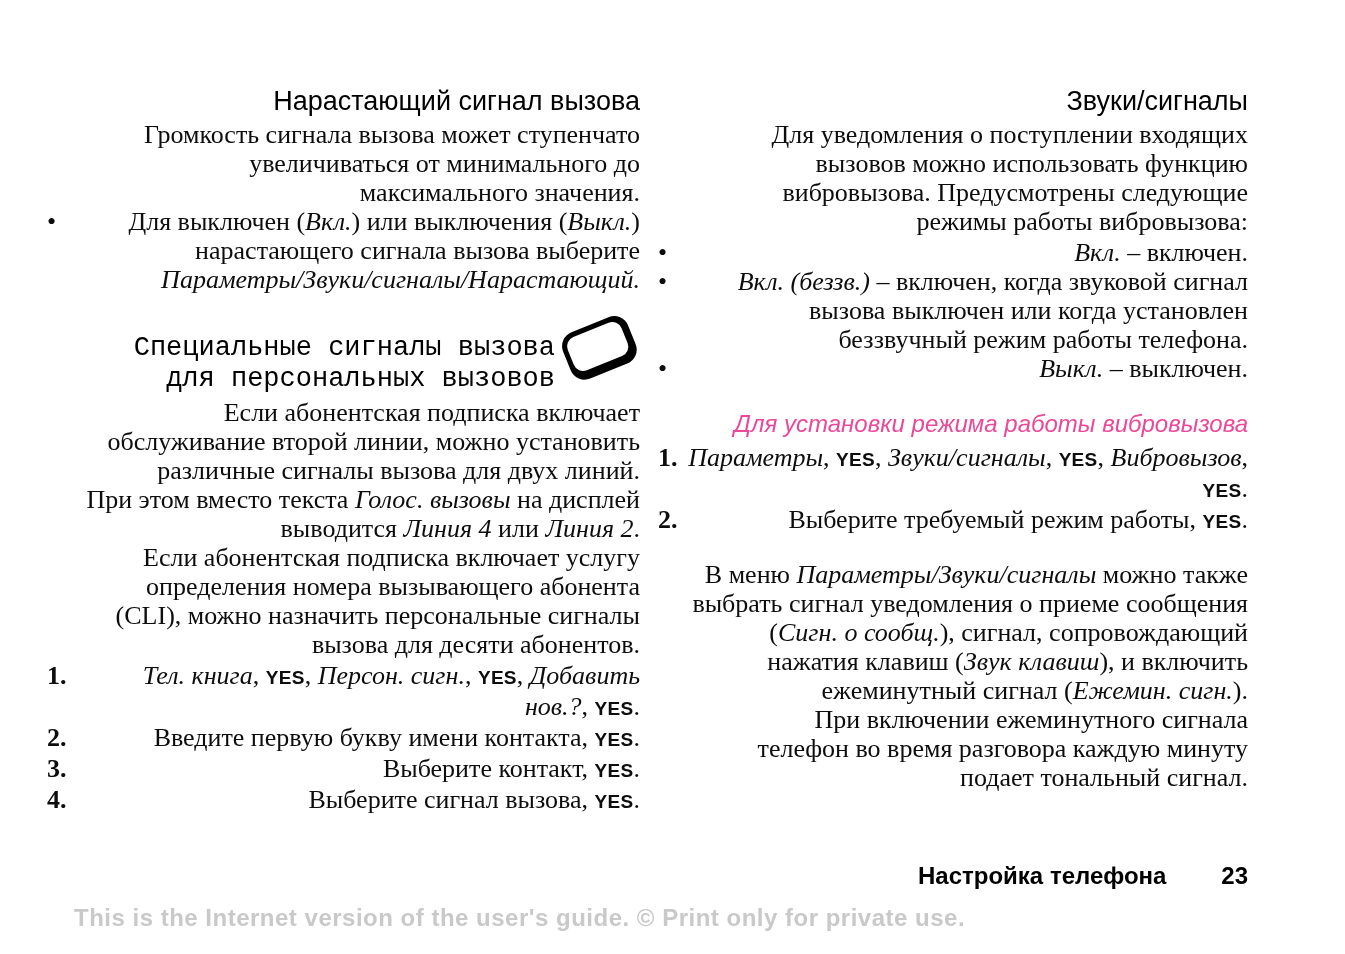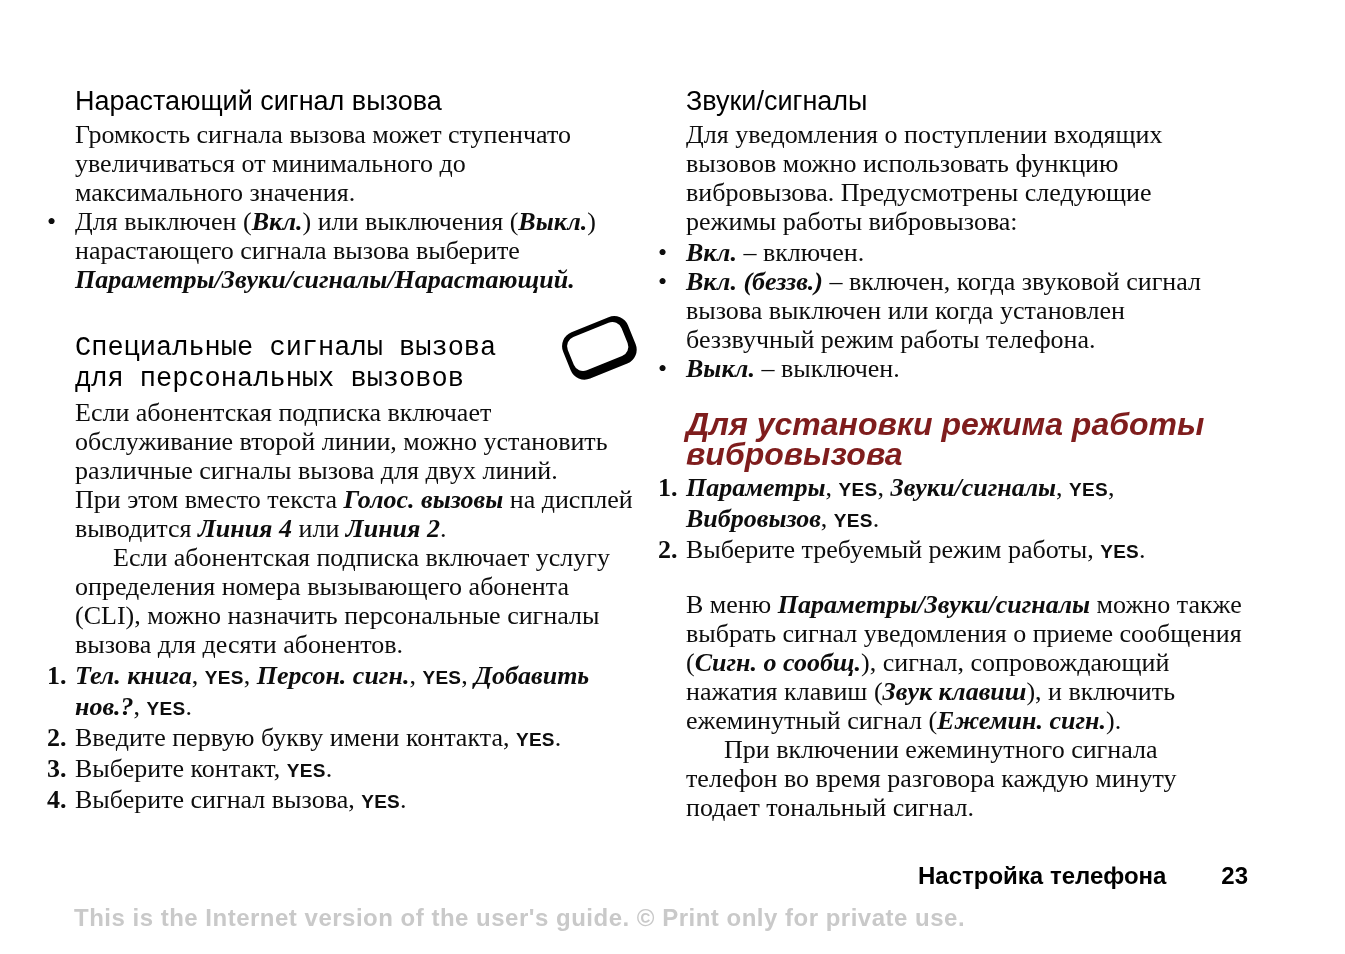--- a/index.html
+++ b/index.html
@@ -1,31 +1,31 @@
 <!DOCTYPE html>
 <html><head>
 <meta charset="utf-8">
 <style>
   html,body{margin:0;padding:0;background:#ffffff;}
   .page{position:relative;width:1345px;height:954px;background:#ffffff;overflow:hidden;
         font-family:"Liberation Serif",serif;color:#0d0d0d;}
-  .col{position:absolute;font-size:26px;line-height:29px;}
+  .col{position:absolute;font-size:26px;line-height:29px;text-align:right;}
   .col-left{left:75px;top:86px;width:565px;}
   .col-right{left:686px;top:86px;width:562px;}
   .sec-title{font-family:"Liberation Sans",sans-serif;font-weight:400;font-size:27px;
              line-height:31px;margin:0 0 3px 0;color:#000;}
   .sec-title.wrap2{width:480px;margin-top:39px;font-family:Liberation Mono, monospace;}
-  .proc-title{font-family:"Liberation Sans",sans-serif;font-style:italic;font-weight:700;
-              font-size:32px;line-height:30px;margin:0;color:#7f1d1d;}
+  .proc-title{font-family:"Liberation Sans",sans-serif;font-style:italic;font-weight:400;
+              font-size:24px;line-height:30px;margin:0;color:#ec4899;}
   p{margin:0;}
   .indent{text-indent:38px;}
   .li{position:relative;}
   .marker{position:absolute;left:-28px;top:0;}
   .num{font-weight:700;}
-  .r-i{font-style:italic;font-weight:bold;}
+  .r-i{font-style:italic;}
   .r-y{font-family:"Liberation Sans",sans-serif;font-weight:700;font-size:19px;letter-spacing:.3px;}
   .mt2{margin-top:2px;} .mt6{margin-top:4px;} .mt20{margin-top:20px;} .mt24{margin-top:24px;} .mt26{margin-top:26px;}
   .phone-icon{position:absolute;left:560px;top:314px;width:80px;height:68px;}
   .page-footer{position:absolute;left:918px;top:862px;width:330px;display:flex;
                justify-content:space-between;font-family:"Liberation Sans",sans-serif;
                font-weight:700;font-size:24px;color:#000;}
   .watermark{position:absolute;left:74px;top:904px;white-space:nowrap;
              font-family:"Liberation Sans",sans-serif;font-weight:700;font-size:24px;
              letter-spacing:.5px;}
 </style>

